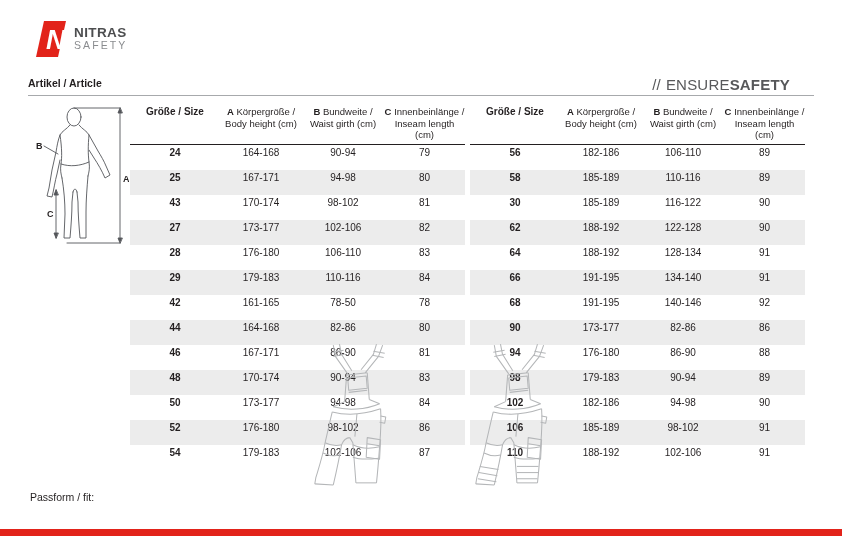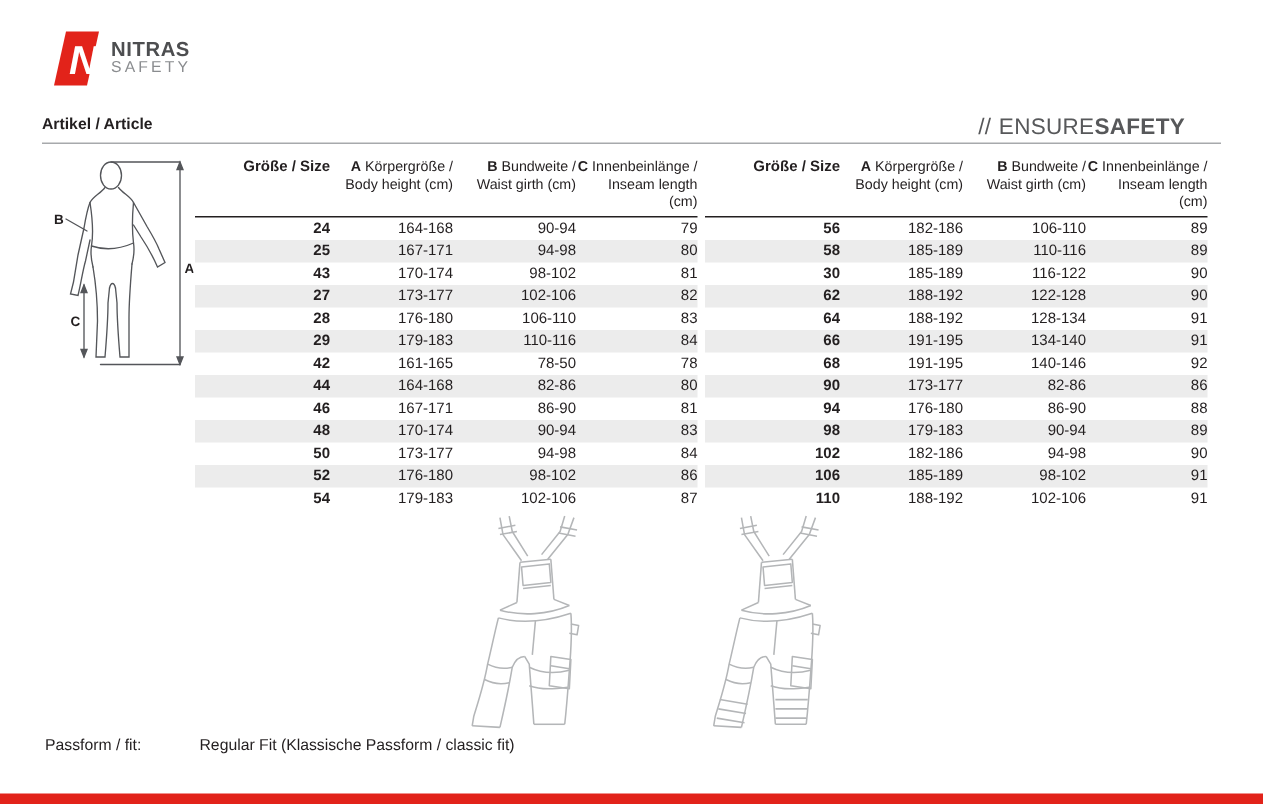--- a/index.html
+++ b/index.html
@@ -17,25 +17,25 @@
   .tagline .t-bold { font-weight:700; }
   .tagline .t-sl { margin-right:5px; }
   
   .article-label { position:absolute; left:28px;  top:77px; font-size:10.5px; font-weight:700; }
   .article-value { position:absolute; left:130px; top:77px; font-size:10.5px; font-weight:700; letter-spacing:-0.1px; }
   .article-rule  { position:absolute; left:28px; top:95px; width:786px; height:1px; background:#a7a9ac; }
   
   .sizetable { position:absolute; top:106px; }
   .sizetable.left  { left:130px; }
   .sizetable.right { left:470px; }
-  .thead, .trow { display:grid; grid-template-columns:90px 82px 82px 81px; text-align:right; }
+  .thead, .trow { display:grid; grid-template-columns:90px 82px 82px 81px; text-align:center; }
   .thead { align-items:start; padding-bottom:3px; border-bottom:1.4px solid #231f20; font-size:9.5px; line-height:11.5px; min-height:31px; }
   .th-size { font-weight:700; font-size:10px; }
   .pfx { font-weight:700; }
-  .trow { height:15px; line-height:15px; font-size:10px; }
+  .trow { height:25px; line-height:15px; font-size:10px; }
   .trow.striped { background:#ececec; }
   .trow .tcell:first-child { font-weight:700; }
   
   .figure { position:absolute; left:34px; top:106px; }
   .pants-a { position:absolute; left:300px; top:342px; }
   .pants-b { position:absolute; left:461px; top:342px; }
   svg text { font-family:"Liberation Sans", sans-serif; }
   
   .fit-label { position:absolute; left:30px;  top:491px; font-size:10.5px; font-weight:400; }
   .fit-value { position:absolute; left:133px; top:491px; font-size:10.5px; }
@@ -344,17 +344,16 @@
           <path d="M16,127 L34,130"></path>
           <path d="M15,133 L33,136"></path>
         <path d="M53,121 L74,121"></path>
           <path d="M53,127 L74,127"></path>
           <path d="M53,133 L73,133"></path>
       </g>
     </svg>
   </div>
 
   <div class="fit-label">Passform / fit:</div>
-  <div class="fit-value">Regular Fit (Klassische Passform / classic fit)</div>
 
   <div class="red-bar"></div>
 
 </div>
 
 </body></html>

